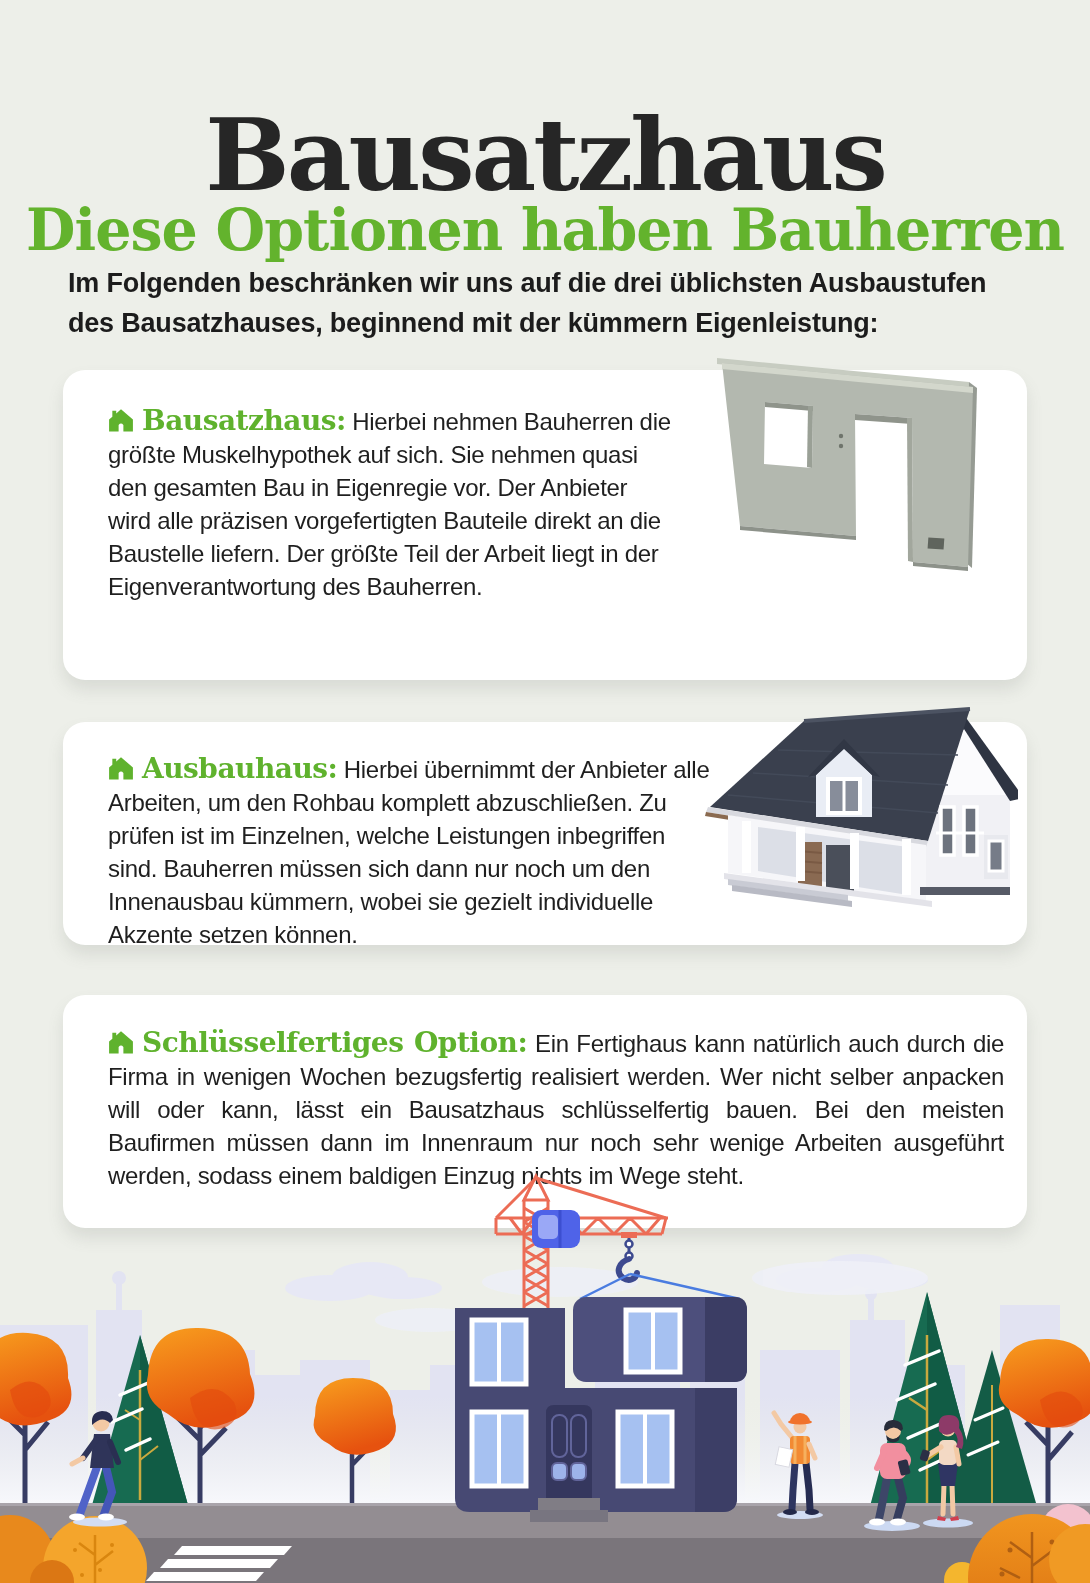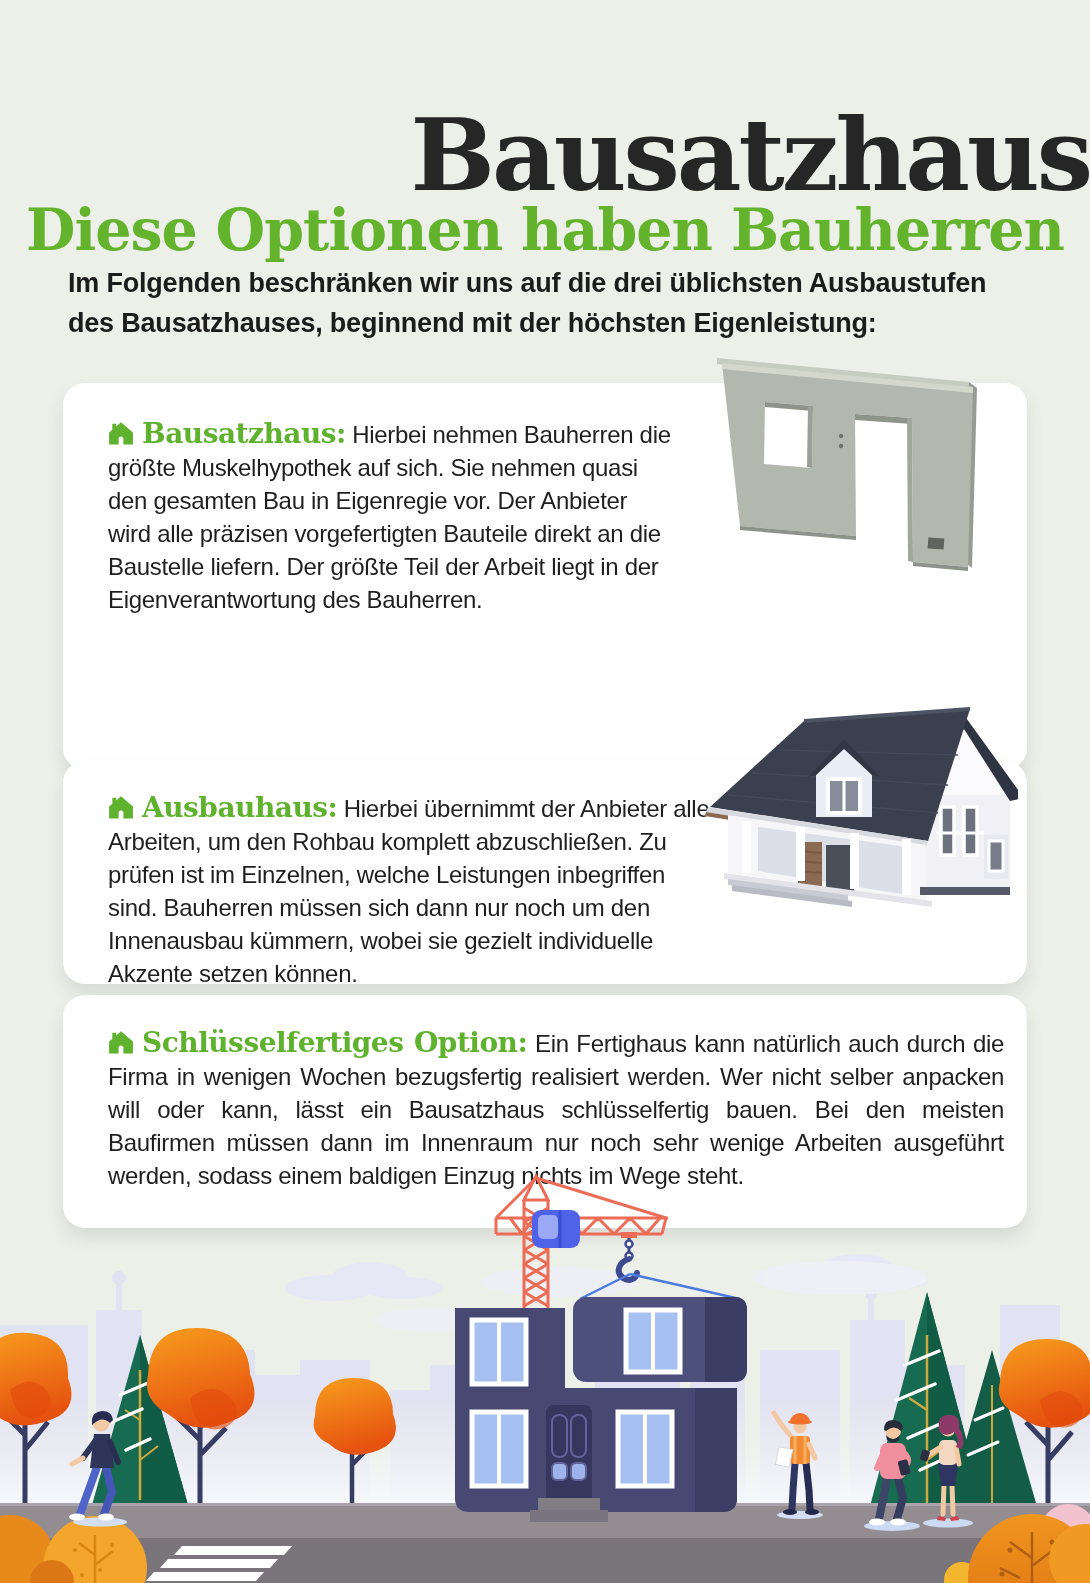--- a/index.html
+++ b/index.html
@@ -3,42 +3,42 @@
 <meta charset="utf-8">
 <style>
   html,body{margin:0;padding:0;}
   body{
     width:1090px;height:1583px;position:relative;overflow:hidden;
     background:#edefe9;
     font-family:"Liberation Sans",sans-serif;
   }
   
   .title{
-    position:absolute;top:36px;left:0;width:1090px;text-align:right;
+    position:absolute;top:36px;left:0;width:1090px;text-align:center;
     font-family:"DejaVu Serif",serif;font-weight:700;font-size:100px;
     letter-spacing:-3px;color:#262626;line-height:1.05;
   }
   .subtitle{
     position:absolute;top:152px;left:0;width:1090px;text-align:center;
     font-family:"DejaVu Serif",serif;font-weight:700;font-size:57px;
     letter-spacing:-1px;color:#63b32d;line-height:1.1;
   }
   .intro{
     position:absolute;top:236px;left:68px;width:960px;
     font-weight:bold;font-size:27px;line-height:40px;color:#1c1c1c;
     letter-spacing:-0.2px;
   }
   
   .card{
     position:absolute;left:63px;width:964px;background:#ffffff;
     border-radius:22px;box-shadow:0 10px 16px rgba(110,120,110,0.16);
     box-sizing:border-box;
   }
-  .card1{top:383px;height:387px;padding:34px 60px 0 45px;}
-  .card2{top:761px;height:223px;padding:30px 55px 12px 45px;}
+  .card1{top:370px;height:310px;padding:34px 60px 0 45px;}
+  .card2{top:722px;height:223px;padding:30px 55px 12px 45px;}
   .card3{top:995px;height:233px;padding:31px 23px 0 45px;}
   .cbody{font-size:24px;line-height:33px;color:#1f1f1f;letter-spacing:-0.3px;}
   .cbody p{margin:0;}
   .cbody p + p{margin-top:14px;}
   .justify p{text-align:justify;}
   .ghead{
     font-family:"DejaVu Serif",serif;font-weight:700;font-size:28px;
     color:#5fb22d;letter-spacing:-0.5px;white-space:nowrap;
   }
   .house-ico{display:inline-block;width:26px;height:24px;vertical-align:-2px;margin-right:8px;}
@@ -47,21 +47,21 @@
   
   .wall-art{position:absolute;left:695px;top:340px;width:292px;height:235px;z-index:5;}
   .house-art{position:absolute;left:698px;top:695px;width:320px;height:216px;z-index:5;}
   .scene{position:absolute;left:0;top:1160px;width:1090px;height:423px;}
 </style>
 </head>
 <body>
 
 <h1 class="title">Bausatzhaus</h1>
 <h2 class="subtitle">Diese Optionen haben Bauherren</h2>
-<p class="intro">Im Folgenden beschränken wir uns auf die drei üblichsten Ausbaustufen des Bausatzhauses, beginnend mit der höchsten Eigenleistung:</p>
+<p class="intro">Im Folgenden beschränken wir uns auf die drei üblichsten Ausbaustufen des Bausatzhauses, beginnend mit der kümmern Eigenleistung:</p>
 
 <section class="card card1">
   <div class="cbody">
     <div class="spacer1"></div>
     <p>
       <span class="ghead"><svg class="house-ico" viewBox="0 0 24 22">
             <path fill="#5fb22d" fill-rule="evenodd" d="M4,2.5 h3.6 V5 L12,1 L23,10.5 V21.5 H1 V10.5 L4,8 Z M9.8,21.5 V15.5 q2.2,-2.4 4.4,0 V21.5 Z"></path>
           </svg><span>Bausatzhaus:</span></span>
       <span>Hierbei nehmen Bauherren die größte Muskelhypothek auf sich. Sie nehmen quasi den gesamten Bau in Eigenregie vor. Der Anbieter wird alle präzisen vorgefertigten Bauteile direkt an die Baustelle liefern. Der größte Teil der Arbeit liegt in der Eigenverantwortung des Bauherren.</span>
     </p>

